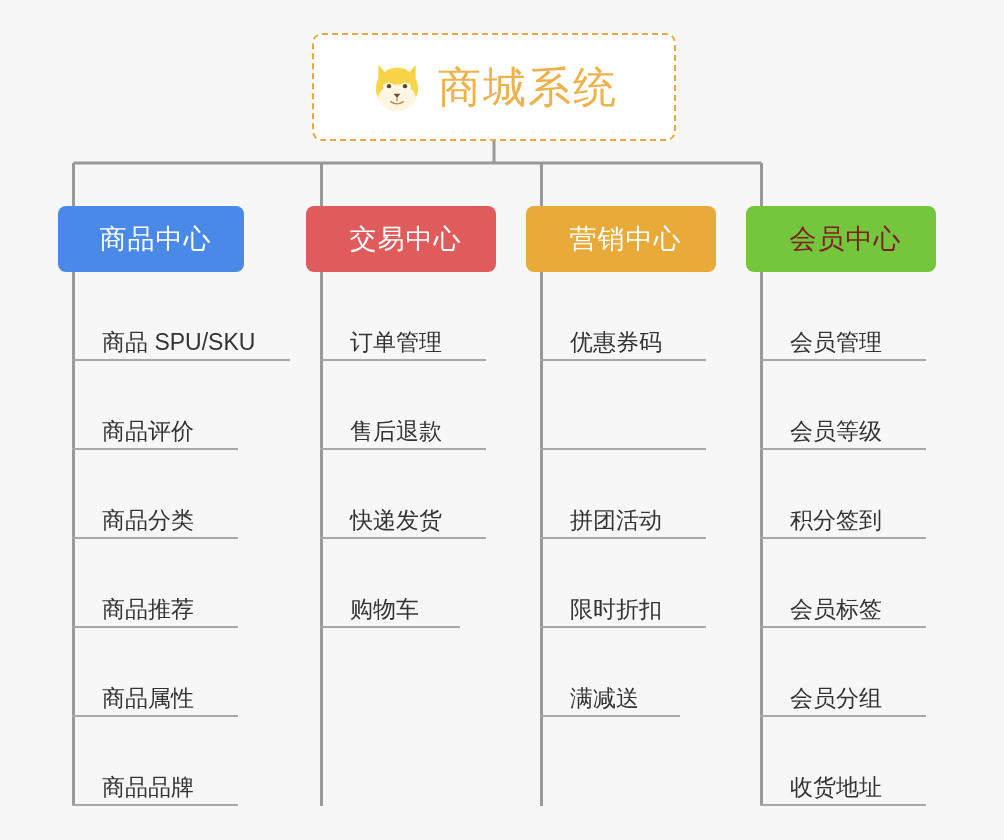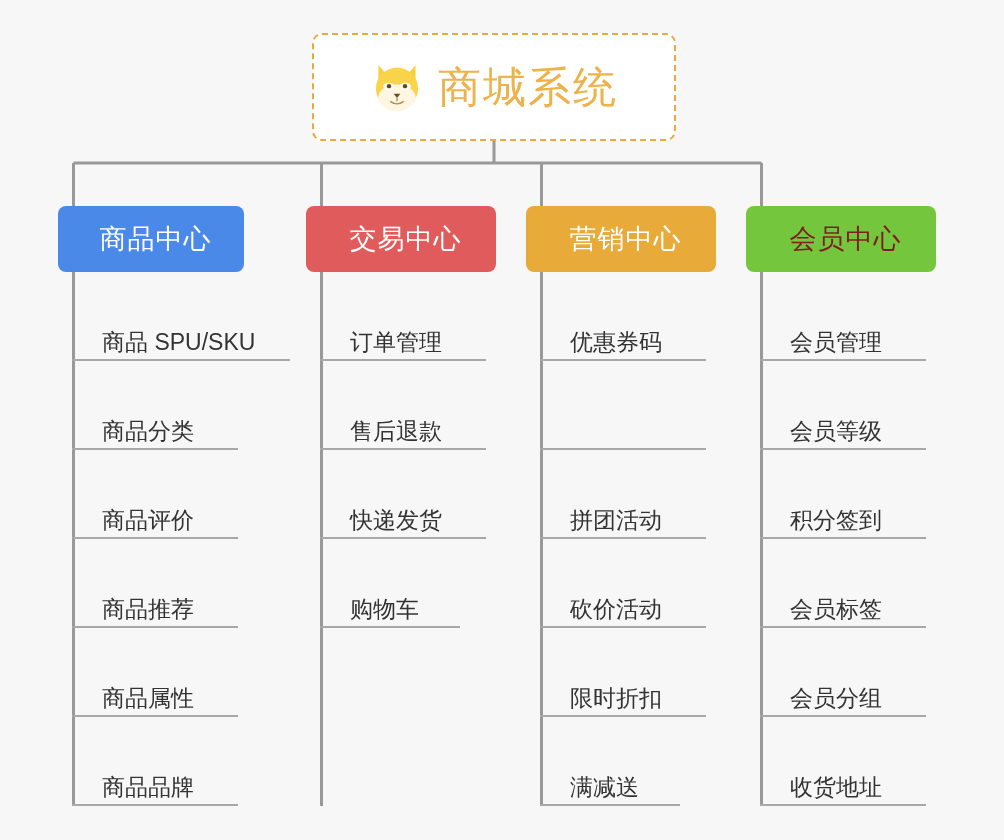--- a/index.html
+++ b/index.html
@@ -153,25 +153,25 @@
       <div class="category" style="left: 58px; width: 186px; background: rgb(74, 137, 232); color: rgb(255, 255, 255);">
         <span>商品中心</span>
       </div>
       <div class="column" style="left: 72px;">
         <div class="column-trunk" style="height: 534px; background: rgb(153, 153, 153);"></div>
         <div class="leaf">
           <div class="leaf-label">商品 SPU/SKU</div>
           <div class="leaf-underline" style="width: 218px; background: rgb(168, 168, 168);"></div>
         </div>
         <div class="leaf">
+          <div class="leaf-label">商品评价</div>
+          <div class="leaf-underline" style="width: 166px; background: rgb(168, 168, 168);"></div>
+        </div>
+        <div class="leaf">
           <div class="leaf-label">商品分类</div>
-          <div class="leaf-underline" style="width: 166px; background: rgb(168, 168, 168);"></div>
-        </div>
-        <div class="leaf">
-          <div class="leaf-label">商品评价</div>
           <div class="leaf-underline" style="width: 166px; background: rgb(168, 168, 168);"></div>
         </div>
         <div class="leaf">
           <div class="leaf-label">商品推荐</div>
           <div class="leaf-underline" style="width: 166px; background: rgb(168, 168, 168);"></div>
         </div>
         <div class="leaf">
           <div class="leaf-label">商品属性</div>
           <div class="leaf-underline" style="width: 166px; background: rgb(168, 168, 168);"></div>
         </div>
@@ -212,24 +212,20 @@
           <div class="leaf-underline" style="width: 166px; background: rgb(168, 168, 168);"></div>
         </div>
         <div class="leaf">
           <div class="leaf-underline" style="width: 166px; background: rgb(168, 168, 168);"></div>
         </div>
         <div class="leaf">
           <div class="leaf-label">拼团活动</div>
           <div class="leaf-underline" style="width: 166px; background: rgb(168, 168, 168);"></div>
         </div>
         <div class="leaf">
-          <div class="leaf-label">砍价活动</div>
-          <div class="leaf-underline" style="width: 166px; background: rgb(168, 168, 168);"></div>
-        </div>
-        <div class="leaf">
           <div class="leaf-label">限时折扣</div>
           <div class="leaf-underline" style="width: 166px; background: rgb(168, 168, 168);"></div>
         </div>
         <div class="leaf">
           <div class="leaf-label">满减送</div>
           <div class="leaf-underline" style="width: 140px; background: rgb(168, 168, 168);"></div>
         </div>
       </div>
       <div class="category" style="left: 746px; width: 190px; background: rgb(116, 199, 61); color: #7f1d1d;">
         <span>会员中心</span>

